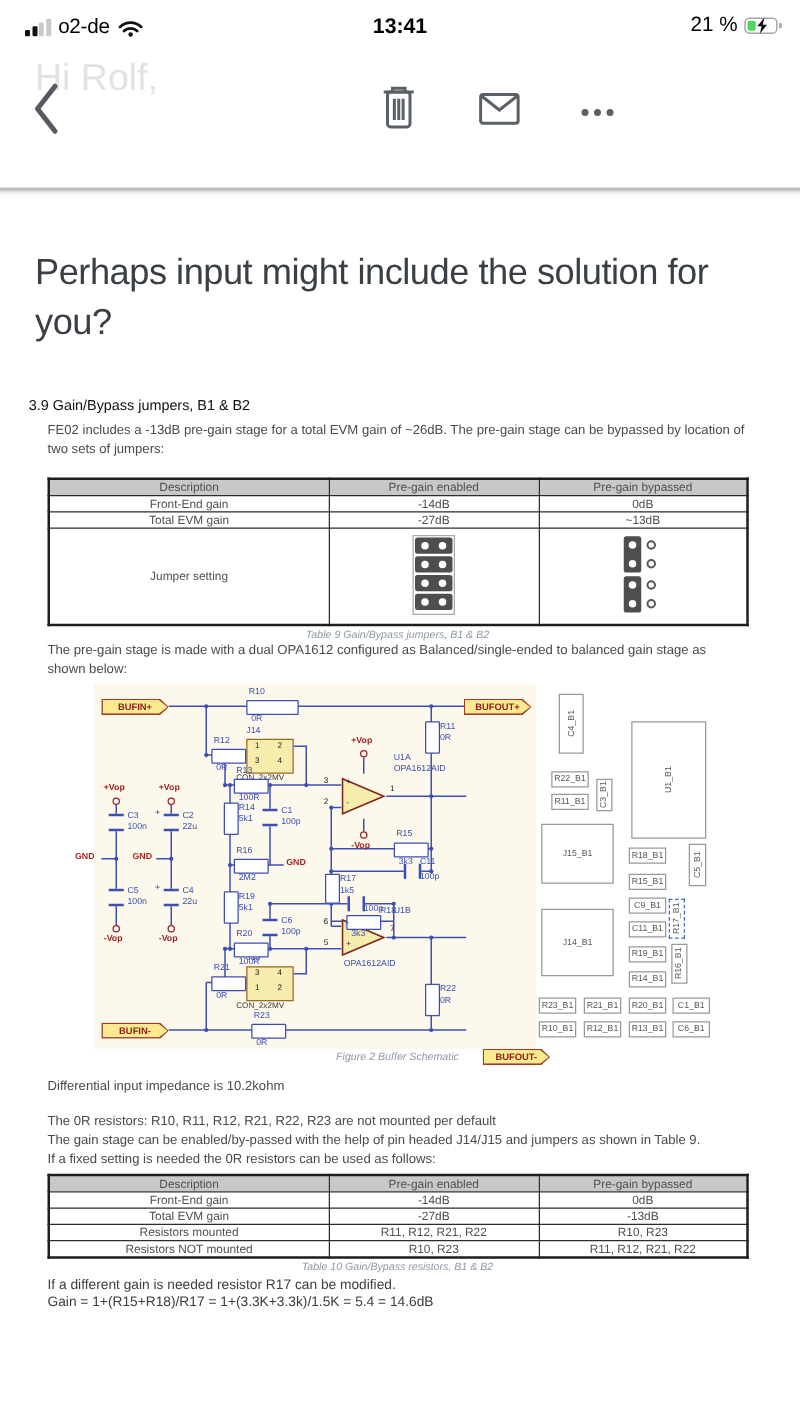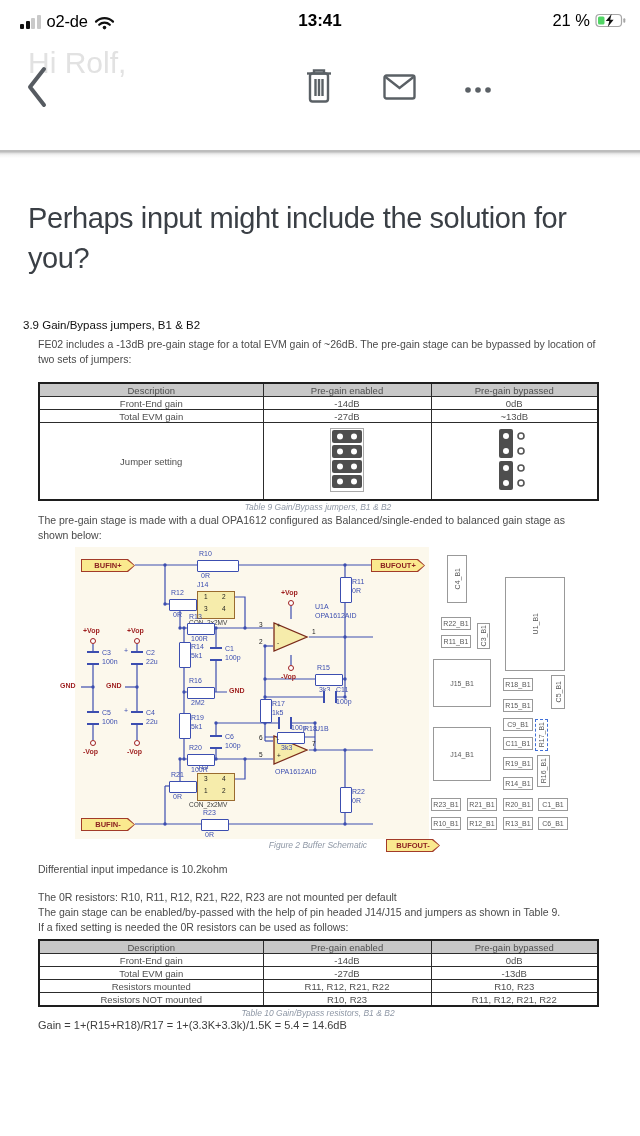--- a/index.html
+++ b/index.html
@@ -530,15 +530,16 @@
           </tr>
           <tr>
             <td>Resistors NOT mounted</td>
             <td>R10, R23</td>
             <td>R11, R12, R21, R22</td>
           </tr>
         </tbody>
     </table>
     <div class="cap">Table 10 Gain/Bypass resistors, B1 &amp; B2</div>
 
+    <p class="foot">If a different gain is needed resistor R17 can be modified.</p>
     <p class="foot" style="margin-top:0">Gain = 1+(R15+R18)/R17 = 1+(3.3K+3.3k)/1.5K = 5.4 = 14.6dB</p>
   </main>
 </div>
 
 </body></html>

